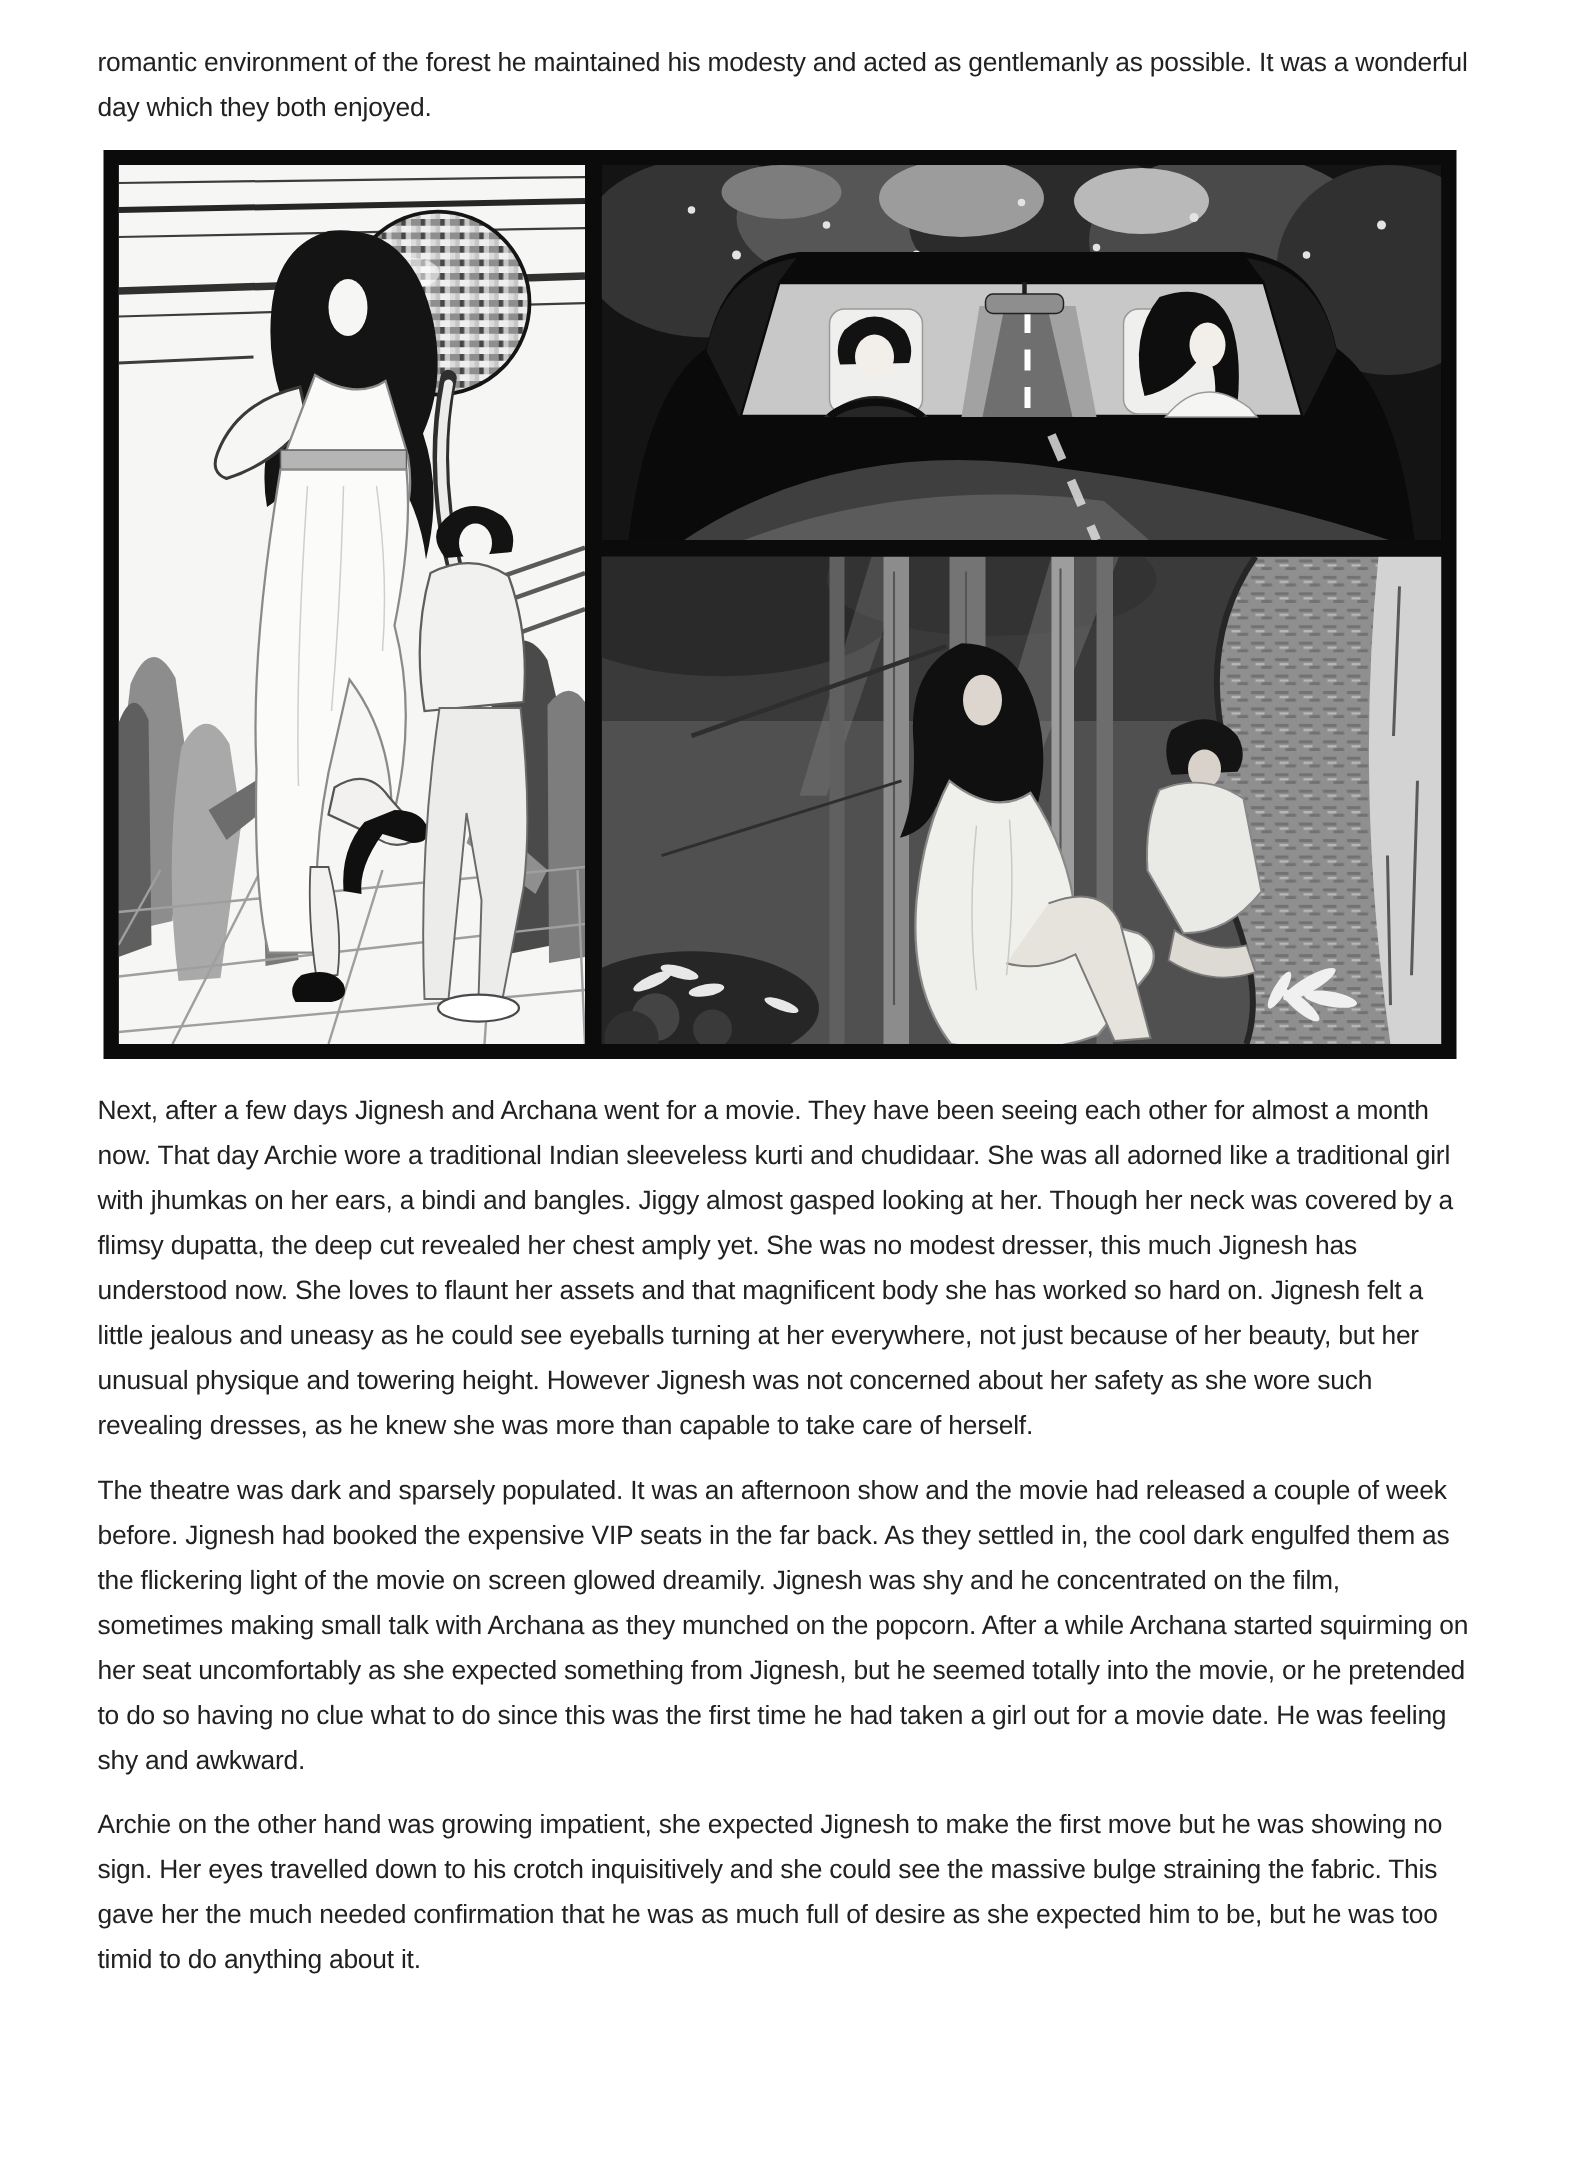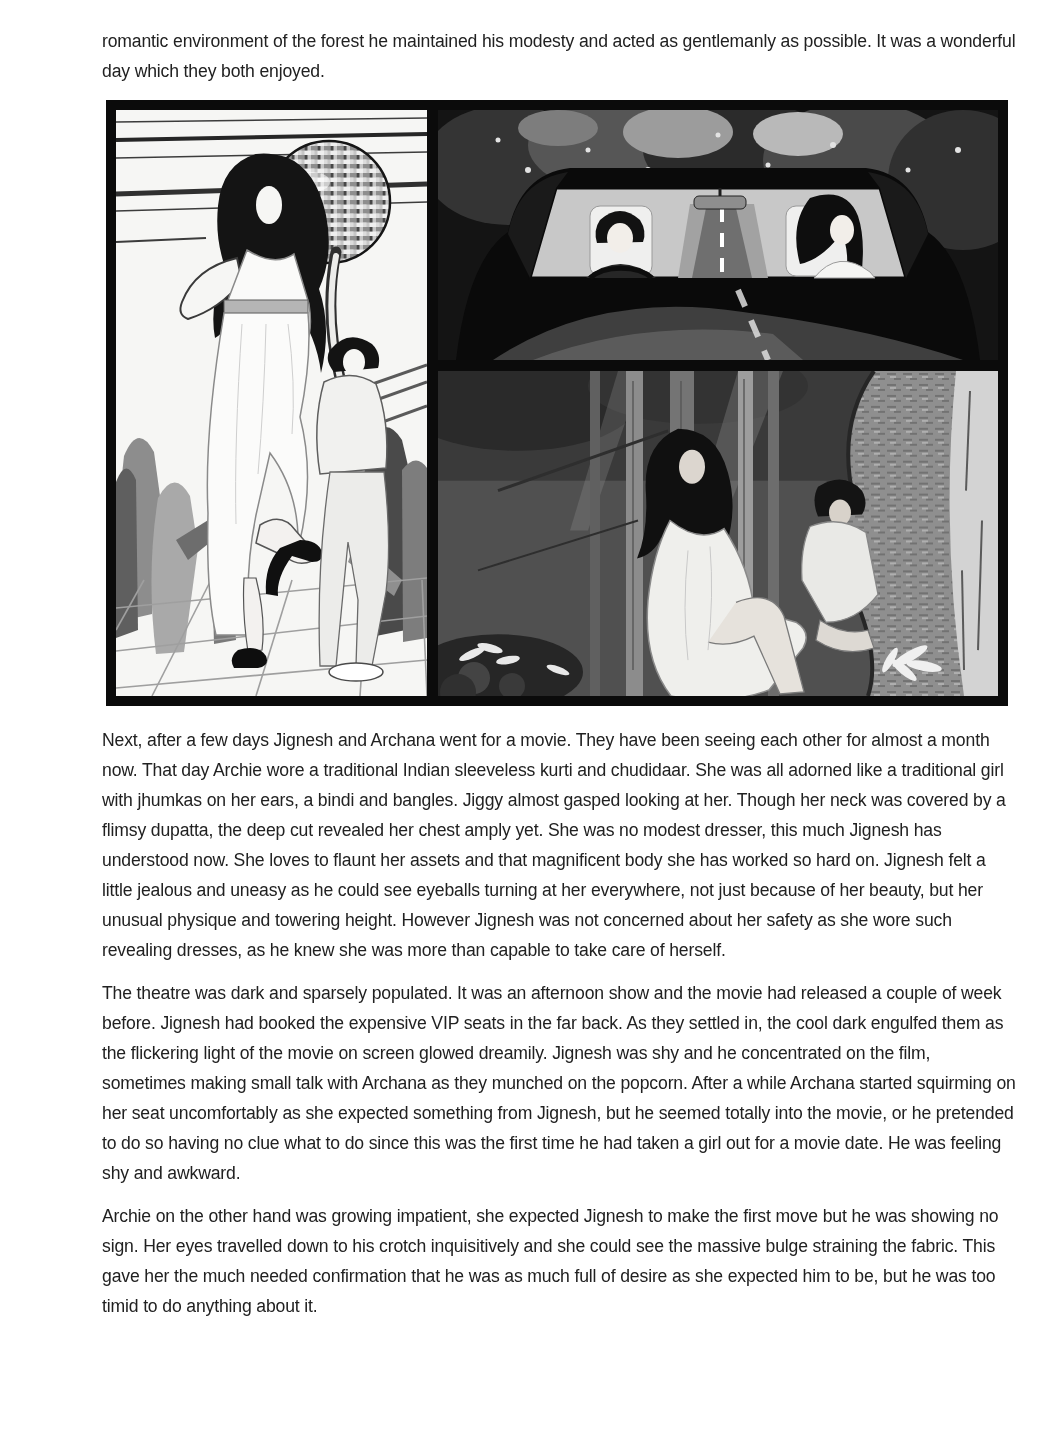--- a/index.html
+++ b/index.html
@@ -3,21 +3,21 @@
 <meta charset="utf-8">
 <style>
   html,body{margin:0;padding:0;}
   body{
     width:1059px;height:1446px;
     background:#ffffff;
     font-family:"Liberation Sans", sans-serif;
     color:#212121;
     overflow:hidden;
   }
-  .page{padding:26px 69px 0 102px;}
+  .page{padding:26px 69px 0 65px;}
   .para{
     width:916px;
     font-size:17.6px;
     line-height:30px;
     letter-spacing:-0.15px;
     margin:0 0 13px 0;
     text-align:left;
   }
   .comic-figure{
     width:902px;height:606px;

